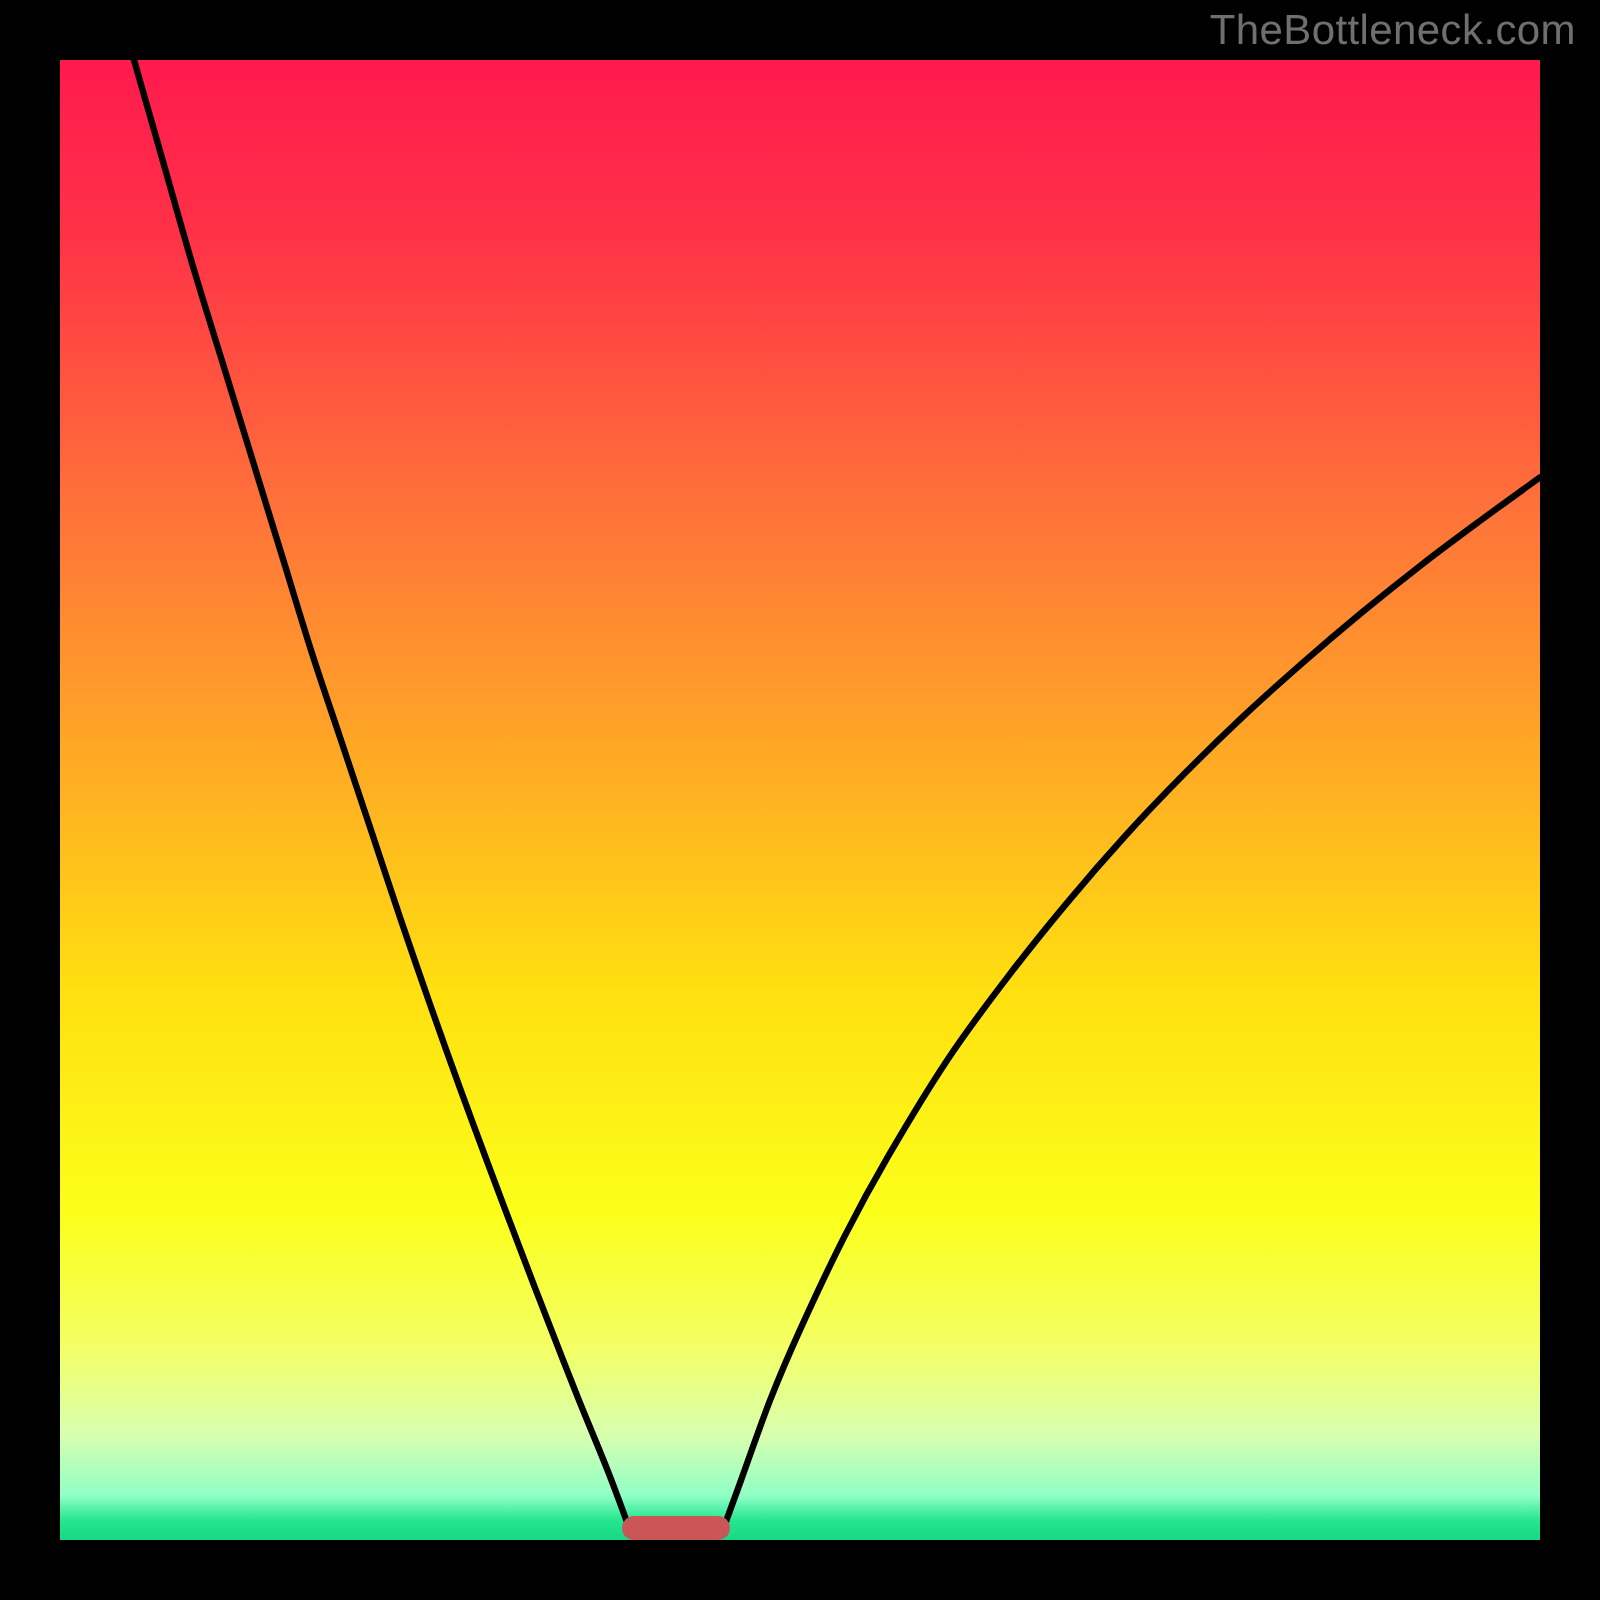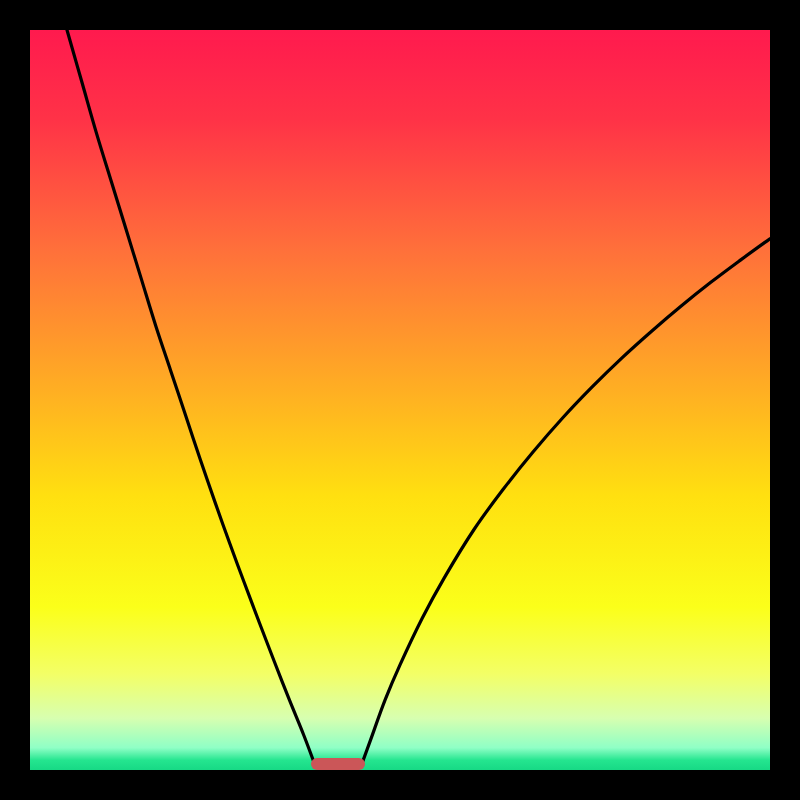--- a/index.html
+++ b/index.html
@@ -52,20 +52,21 @@
     background: #cb5658;
     z-index: 4;
     bottom: 0;
   }
 </style>
 </head>
 <body>
 
 <div class="outer">
 
+  <div class="watermark">TheBottleneck.com</div>
 
   <div class="plot-area">
 
     <svg class="gradient" viewBox="0 0 740 740" preserveAspectRatio="none">
       <defs>
         <linearGradient id="bg-grad" x1="0" y1="0" x2="0" y2="1">
             <stop offset="0.00%" stop-color="#ff1a4e"></stop>
             <stop offset="12.00%" stop-color="#ff3247"></stop>
             <stop offset="30.00%" stop-color="#ff713a"></stop>
             <stop offset="50.00%" stop-color="#ffb321"></stop>

